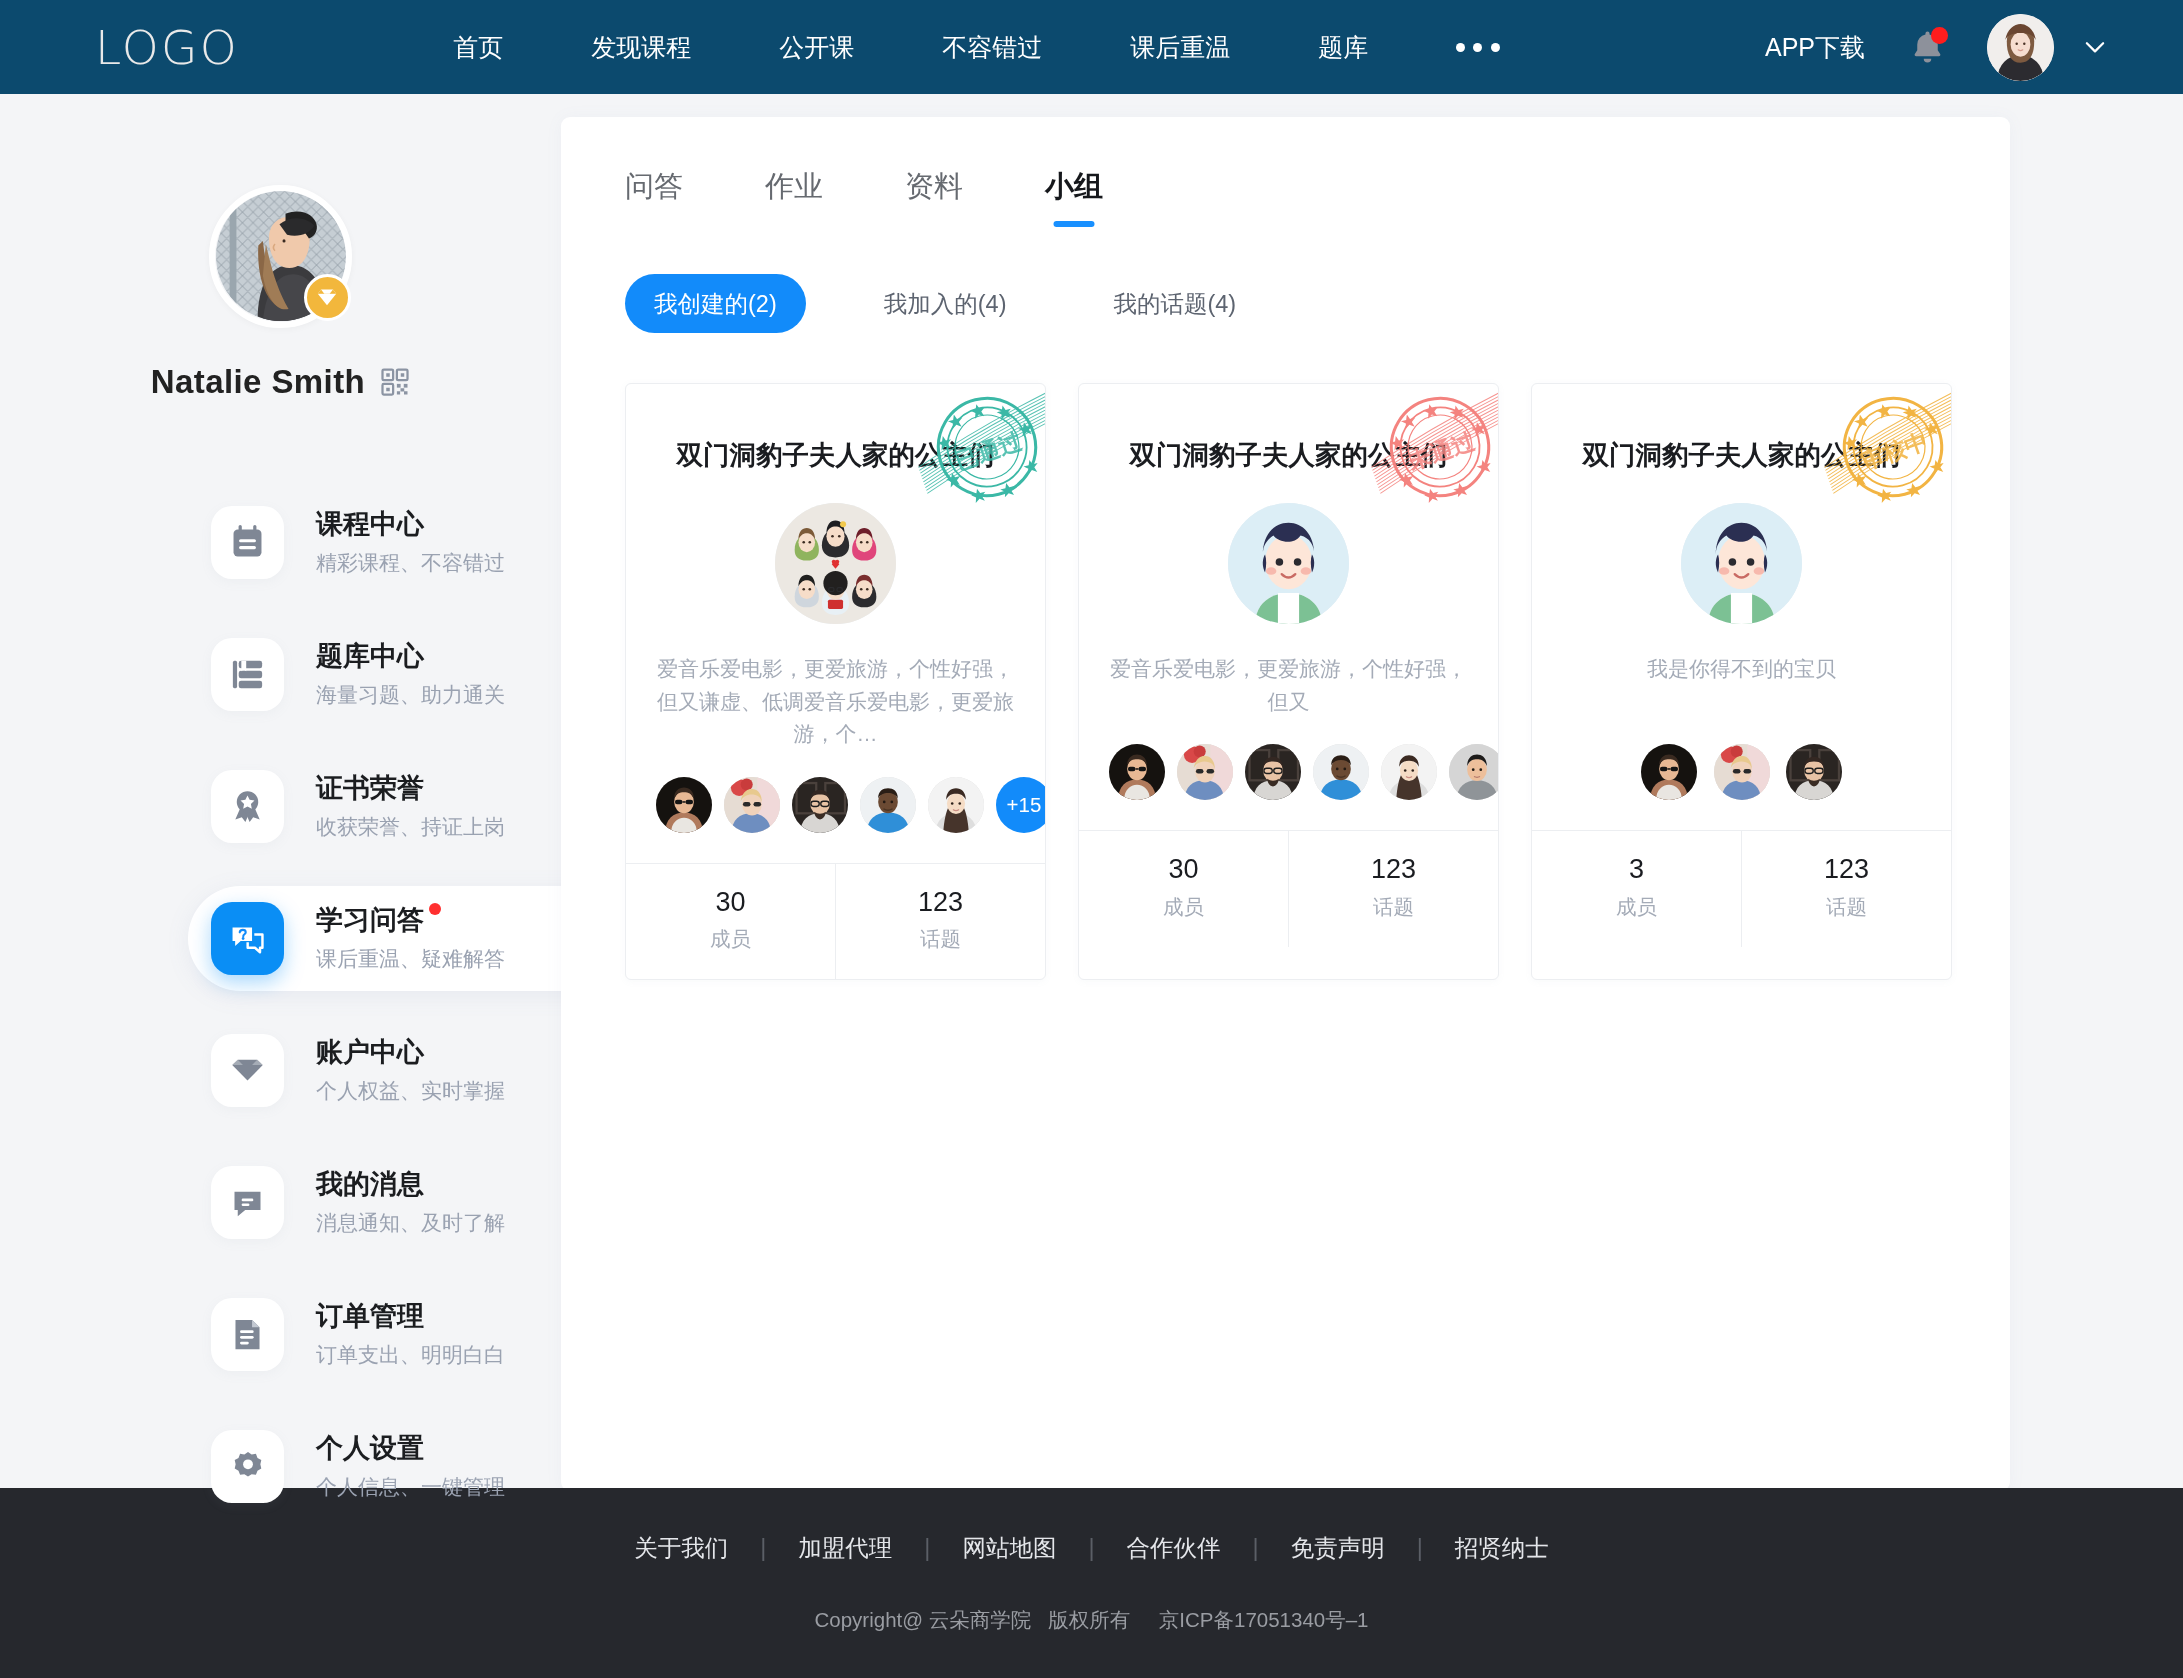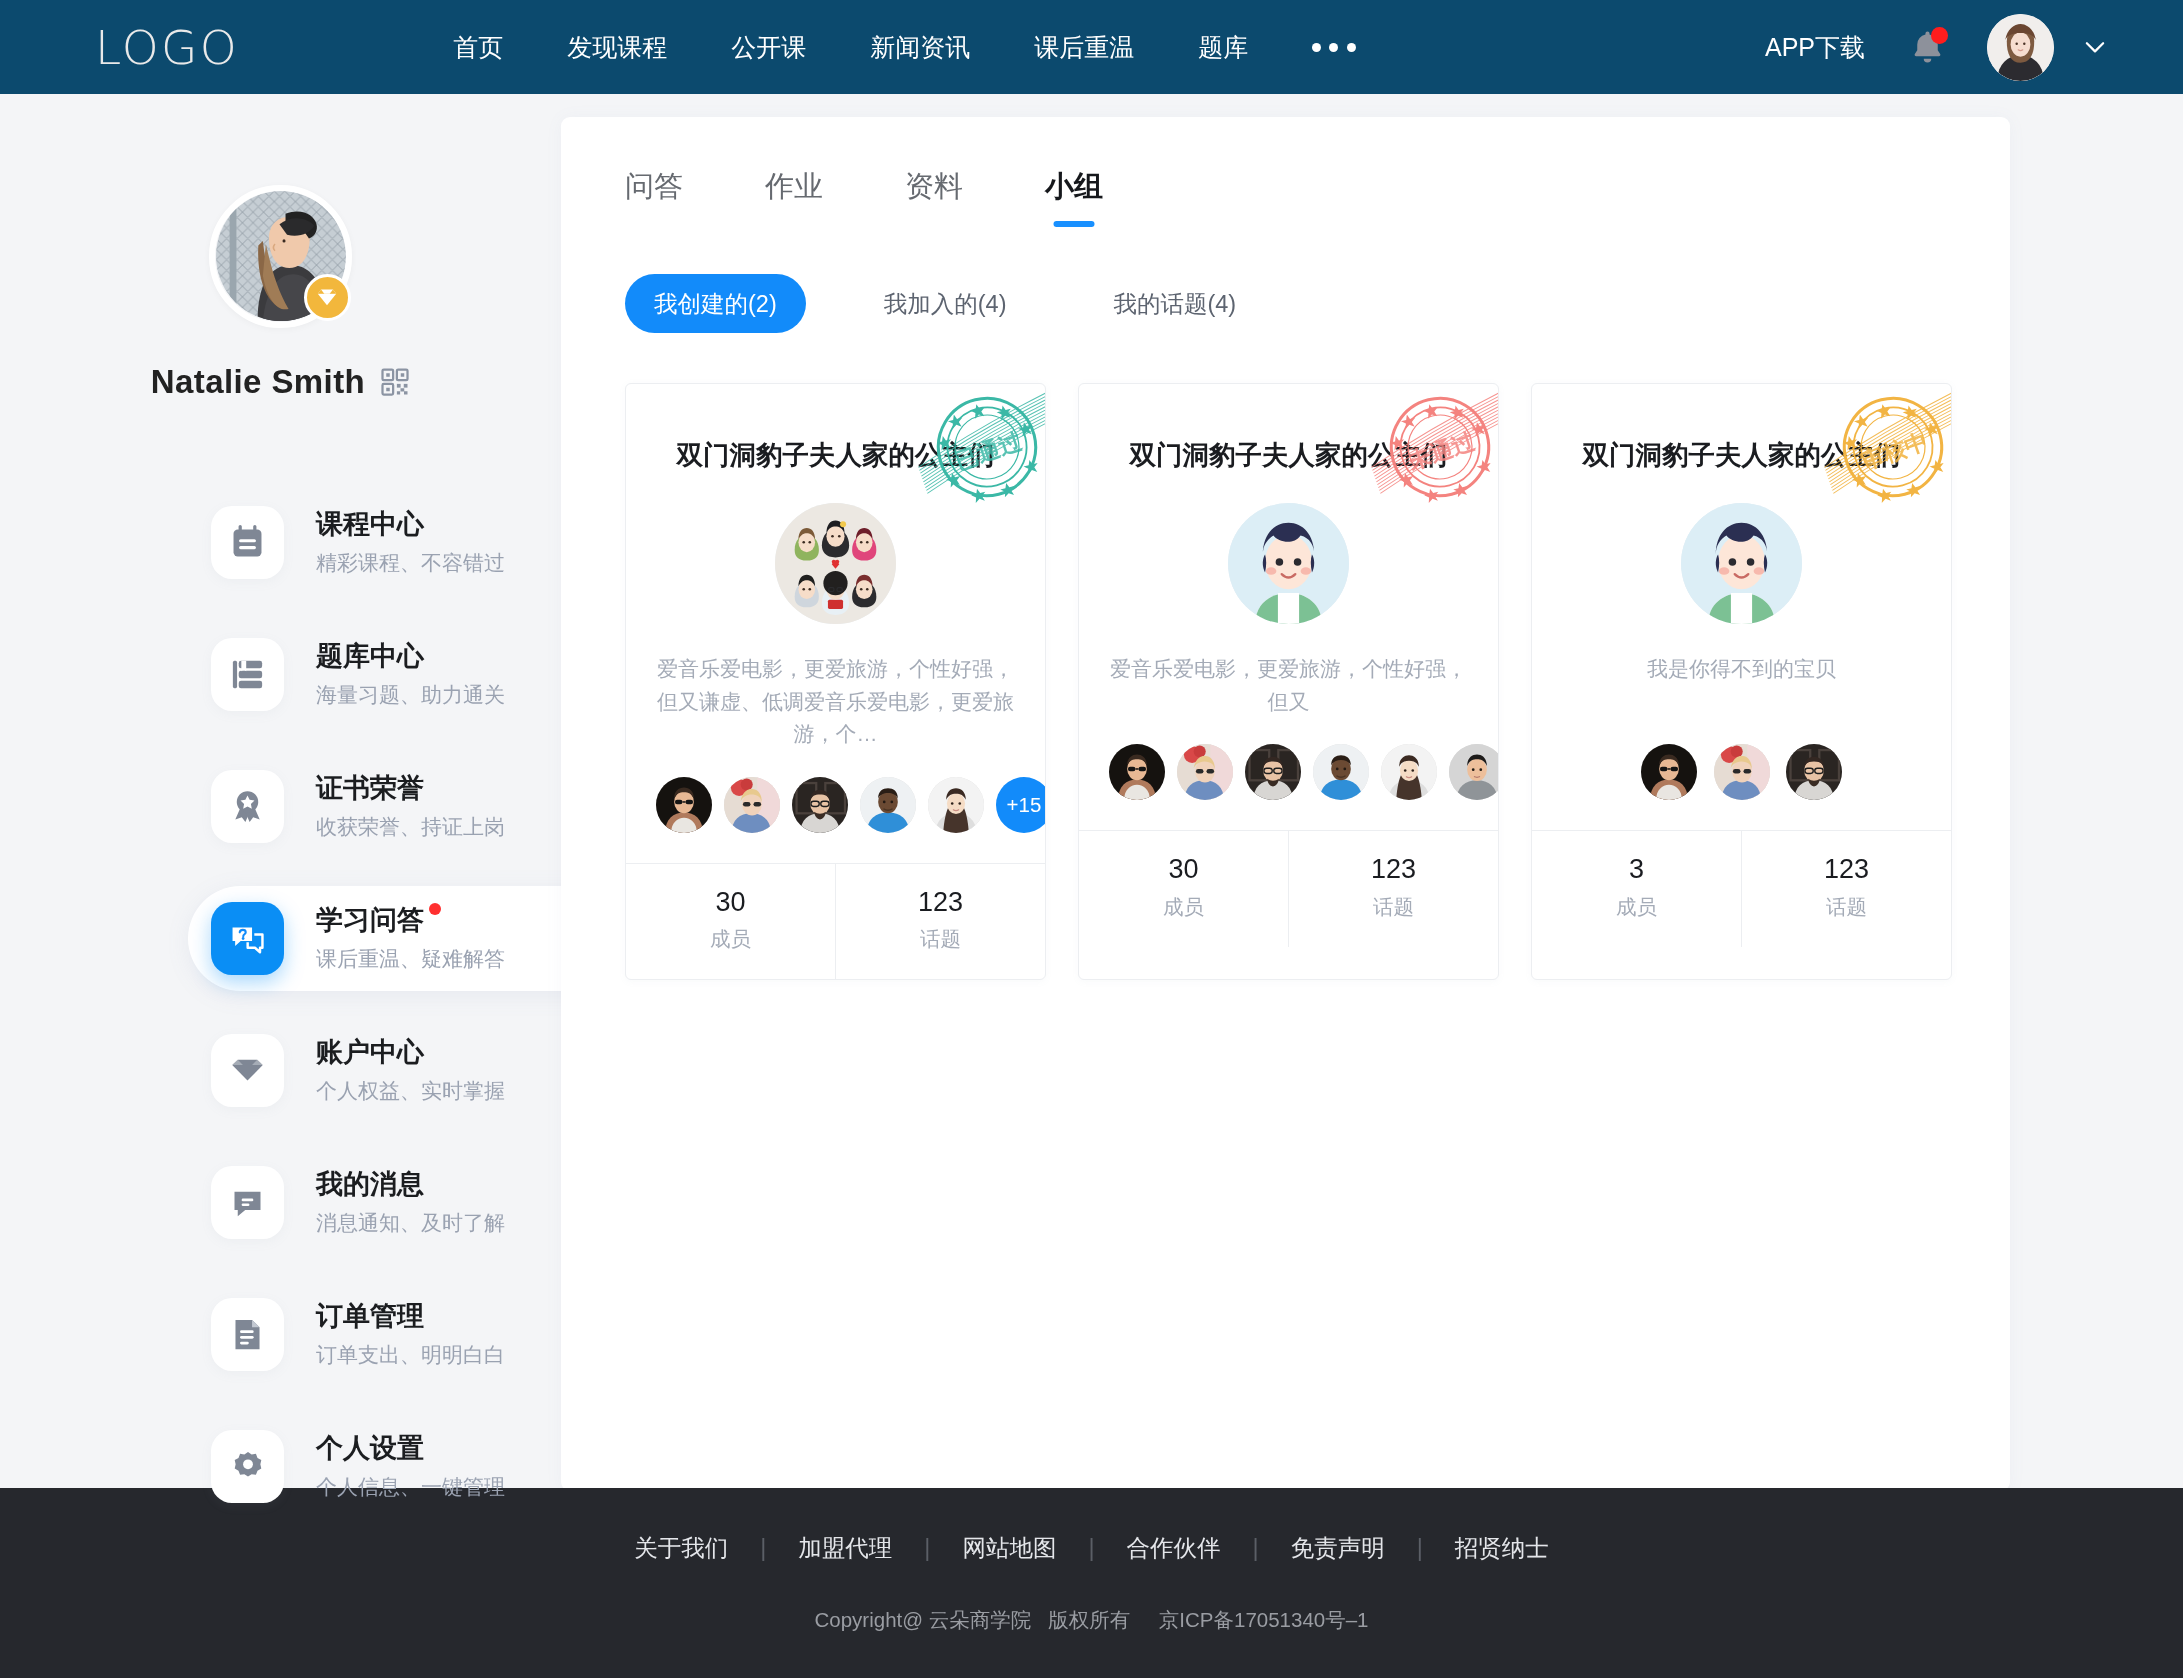--- a/index.html
+++ b/index.html
@@ -13,21 +13,21 @@
 
   
   .header {
     position: absolute; top: 0; left: 0; width: 2183px; height: 94px;
     background: #0c4a6e; display: flex; align-items: center;
   }
   .logo {
     margin-left: 95px; color: #e9e9e9; font-size: 47px; letter-spacing: 2.3px;
     font-weight: 300; font-family: "DejaVu Sans", sans-serif; line-height: 1;
   }
-  .nav { display: flex; align-items: center; margin-left: 214px; }
+  .nav { display: flex; align-items: center; margin-left: 214px; gap: 24px; }
   .nav-item {
     color: #fff; font-size: 25px; margin-right: 64px; cursor: pointer;
     white-space: nowrap;
   }
   .nav-dots { display: flex; gap: 8.3px; align-items: center; margin-right: 64px; cursor: pointer; }
   .nav-dots i { width: 9px; height: 9px; border-radius: 50%; background: #fff; display: block; }
   .header-right {
     position: absolute; right: 73px; top: 0; height: 94px;
     display: flex; align-items: center;
   }
@@ -179,21 +179,21 @@
 <body>
 
 <div class="page">
 
   <div class="header">
     <div class="logo">LOGO</div>
     <div class="nav">
       <div class="nav-item">首页</div>
       <div class="nav-item">发现课程</div>
       <div class="nav-item">公开课</div>
-      <div class="nav-item">新闻资讯</div>
+      <div class="nav-item">不容错过</div>
       <div class="nav-item">课后重温</div>
       <div class="nav-item">题库</div>
       <div class="nav-dots">
           <i></i>
           <i></i>
           <i></i>
         </div>
     </div>
     <div class="header-right">
       <div class="app-dl">APP下载</div>

